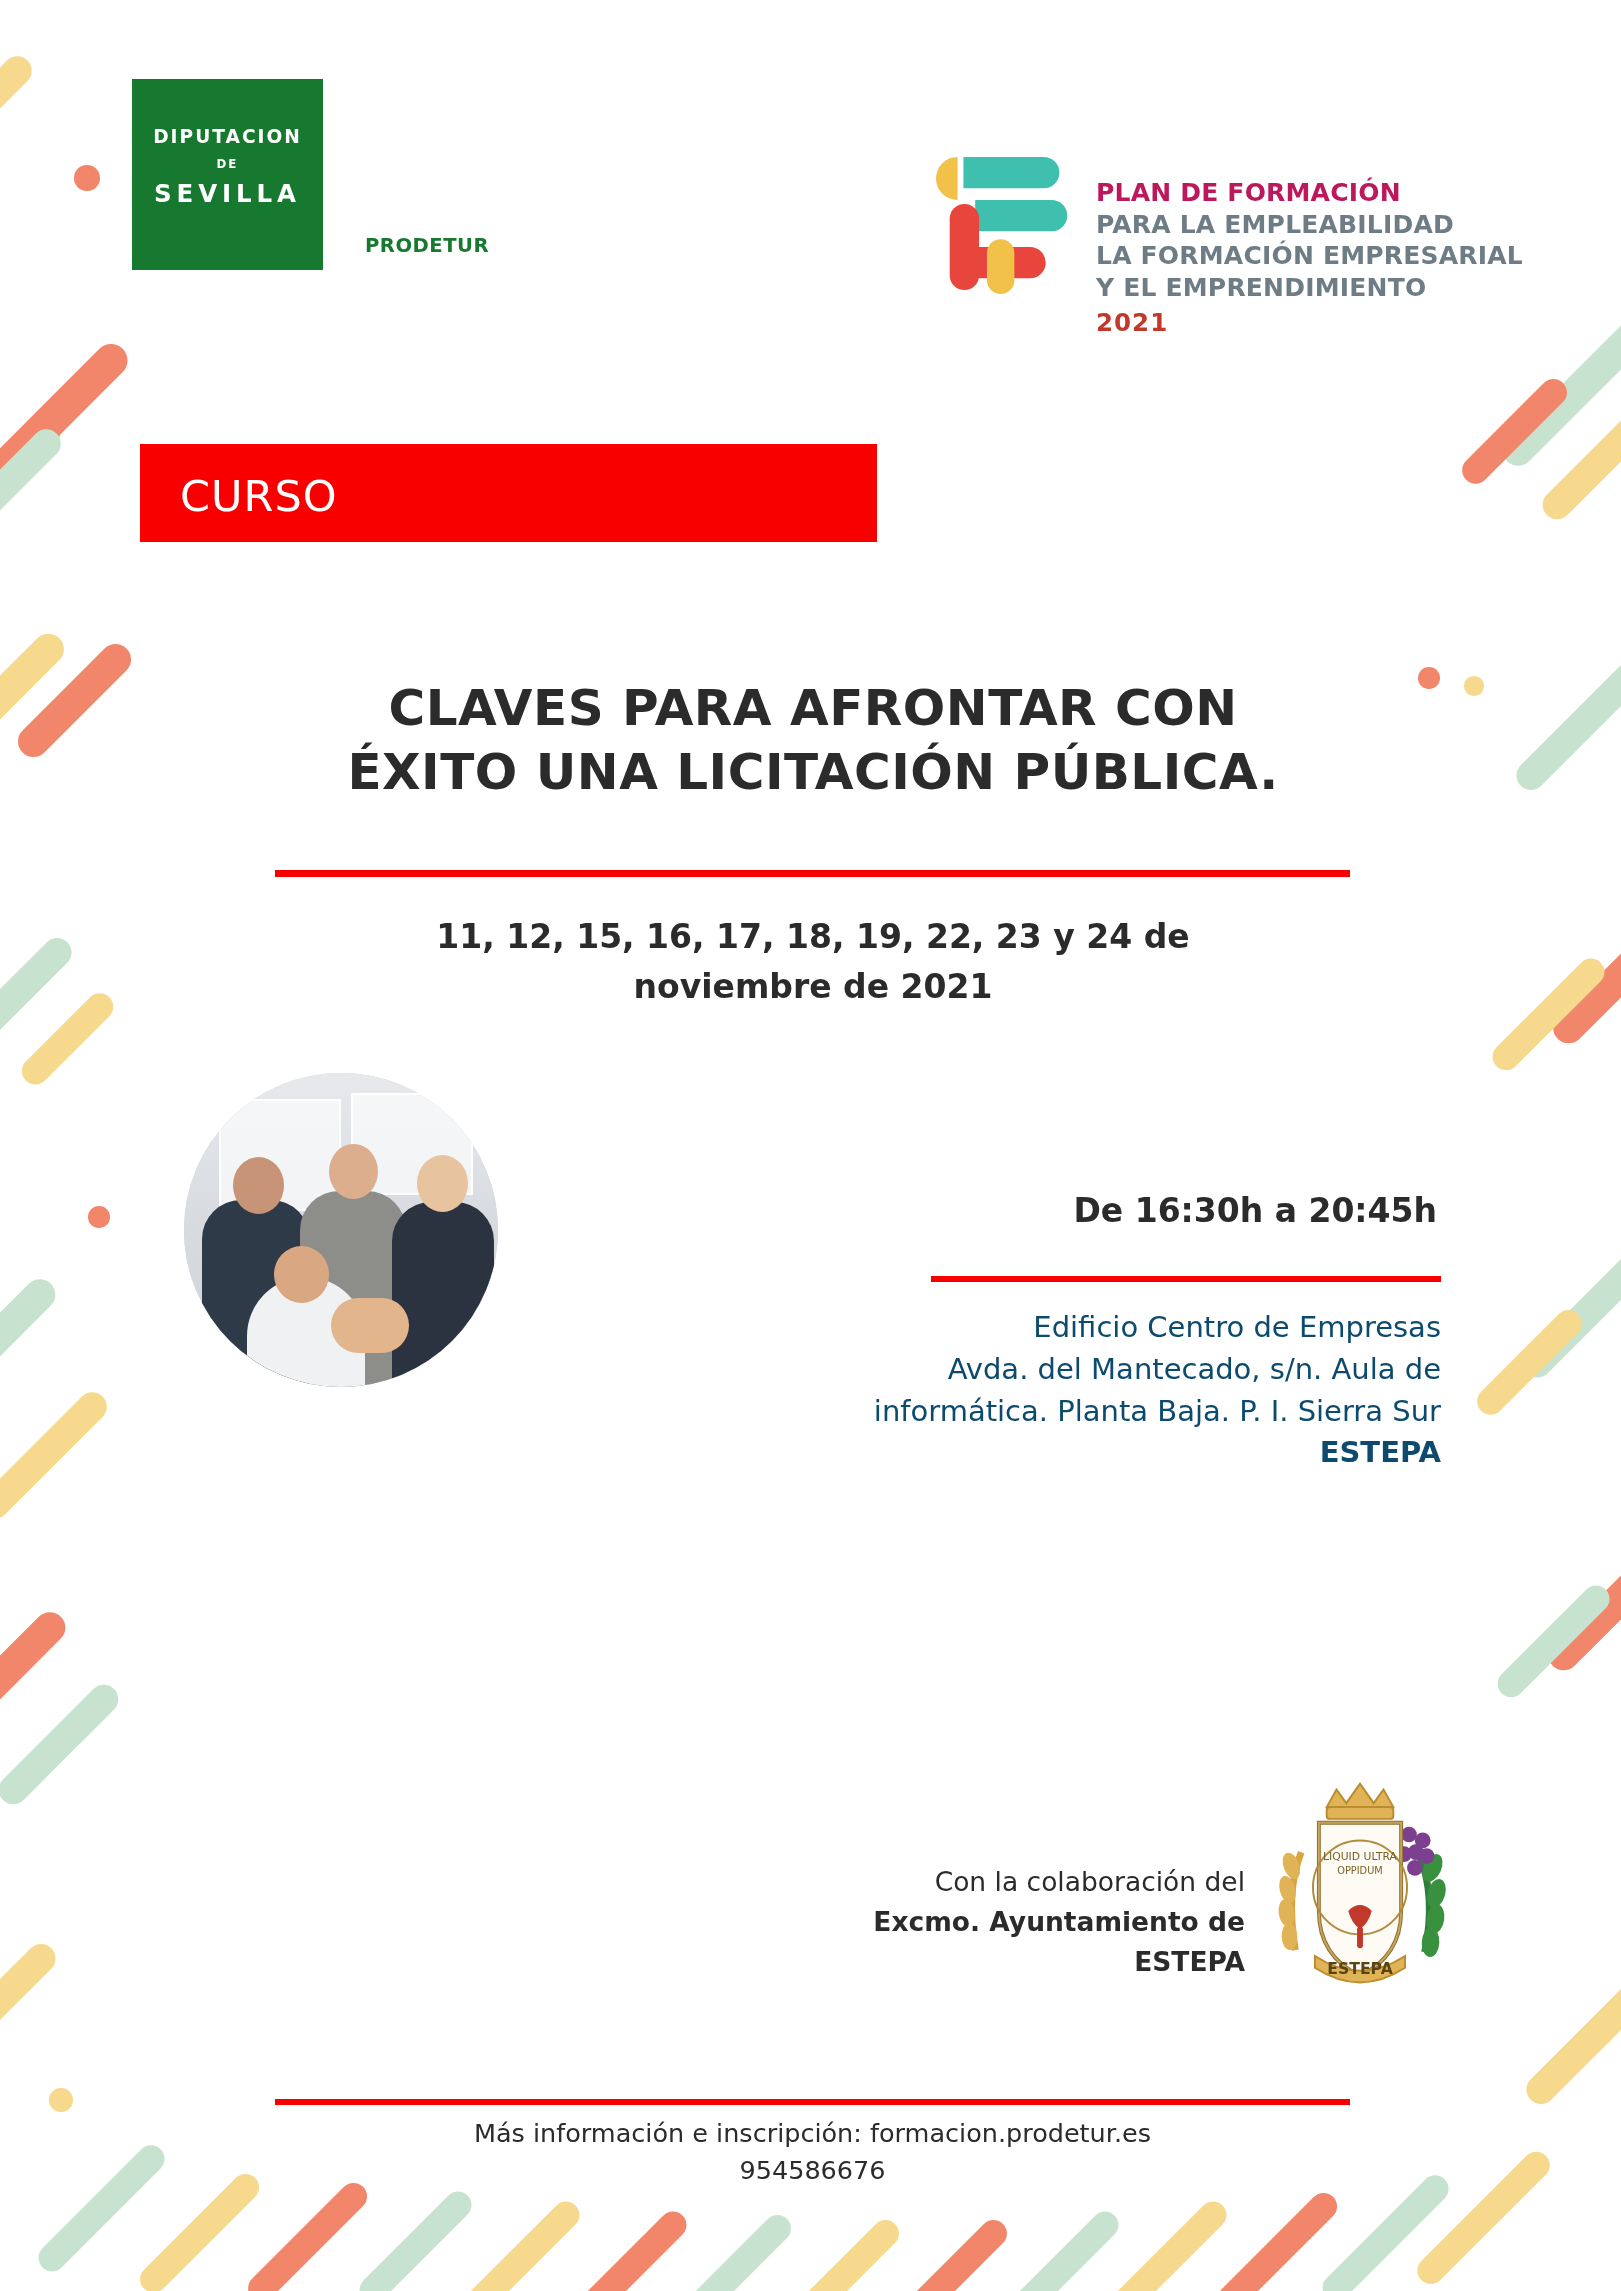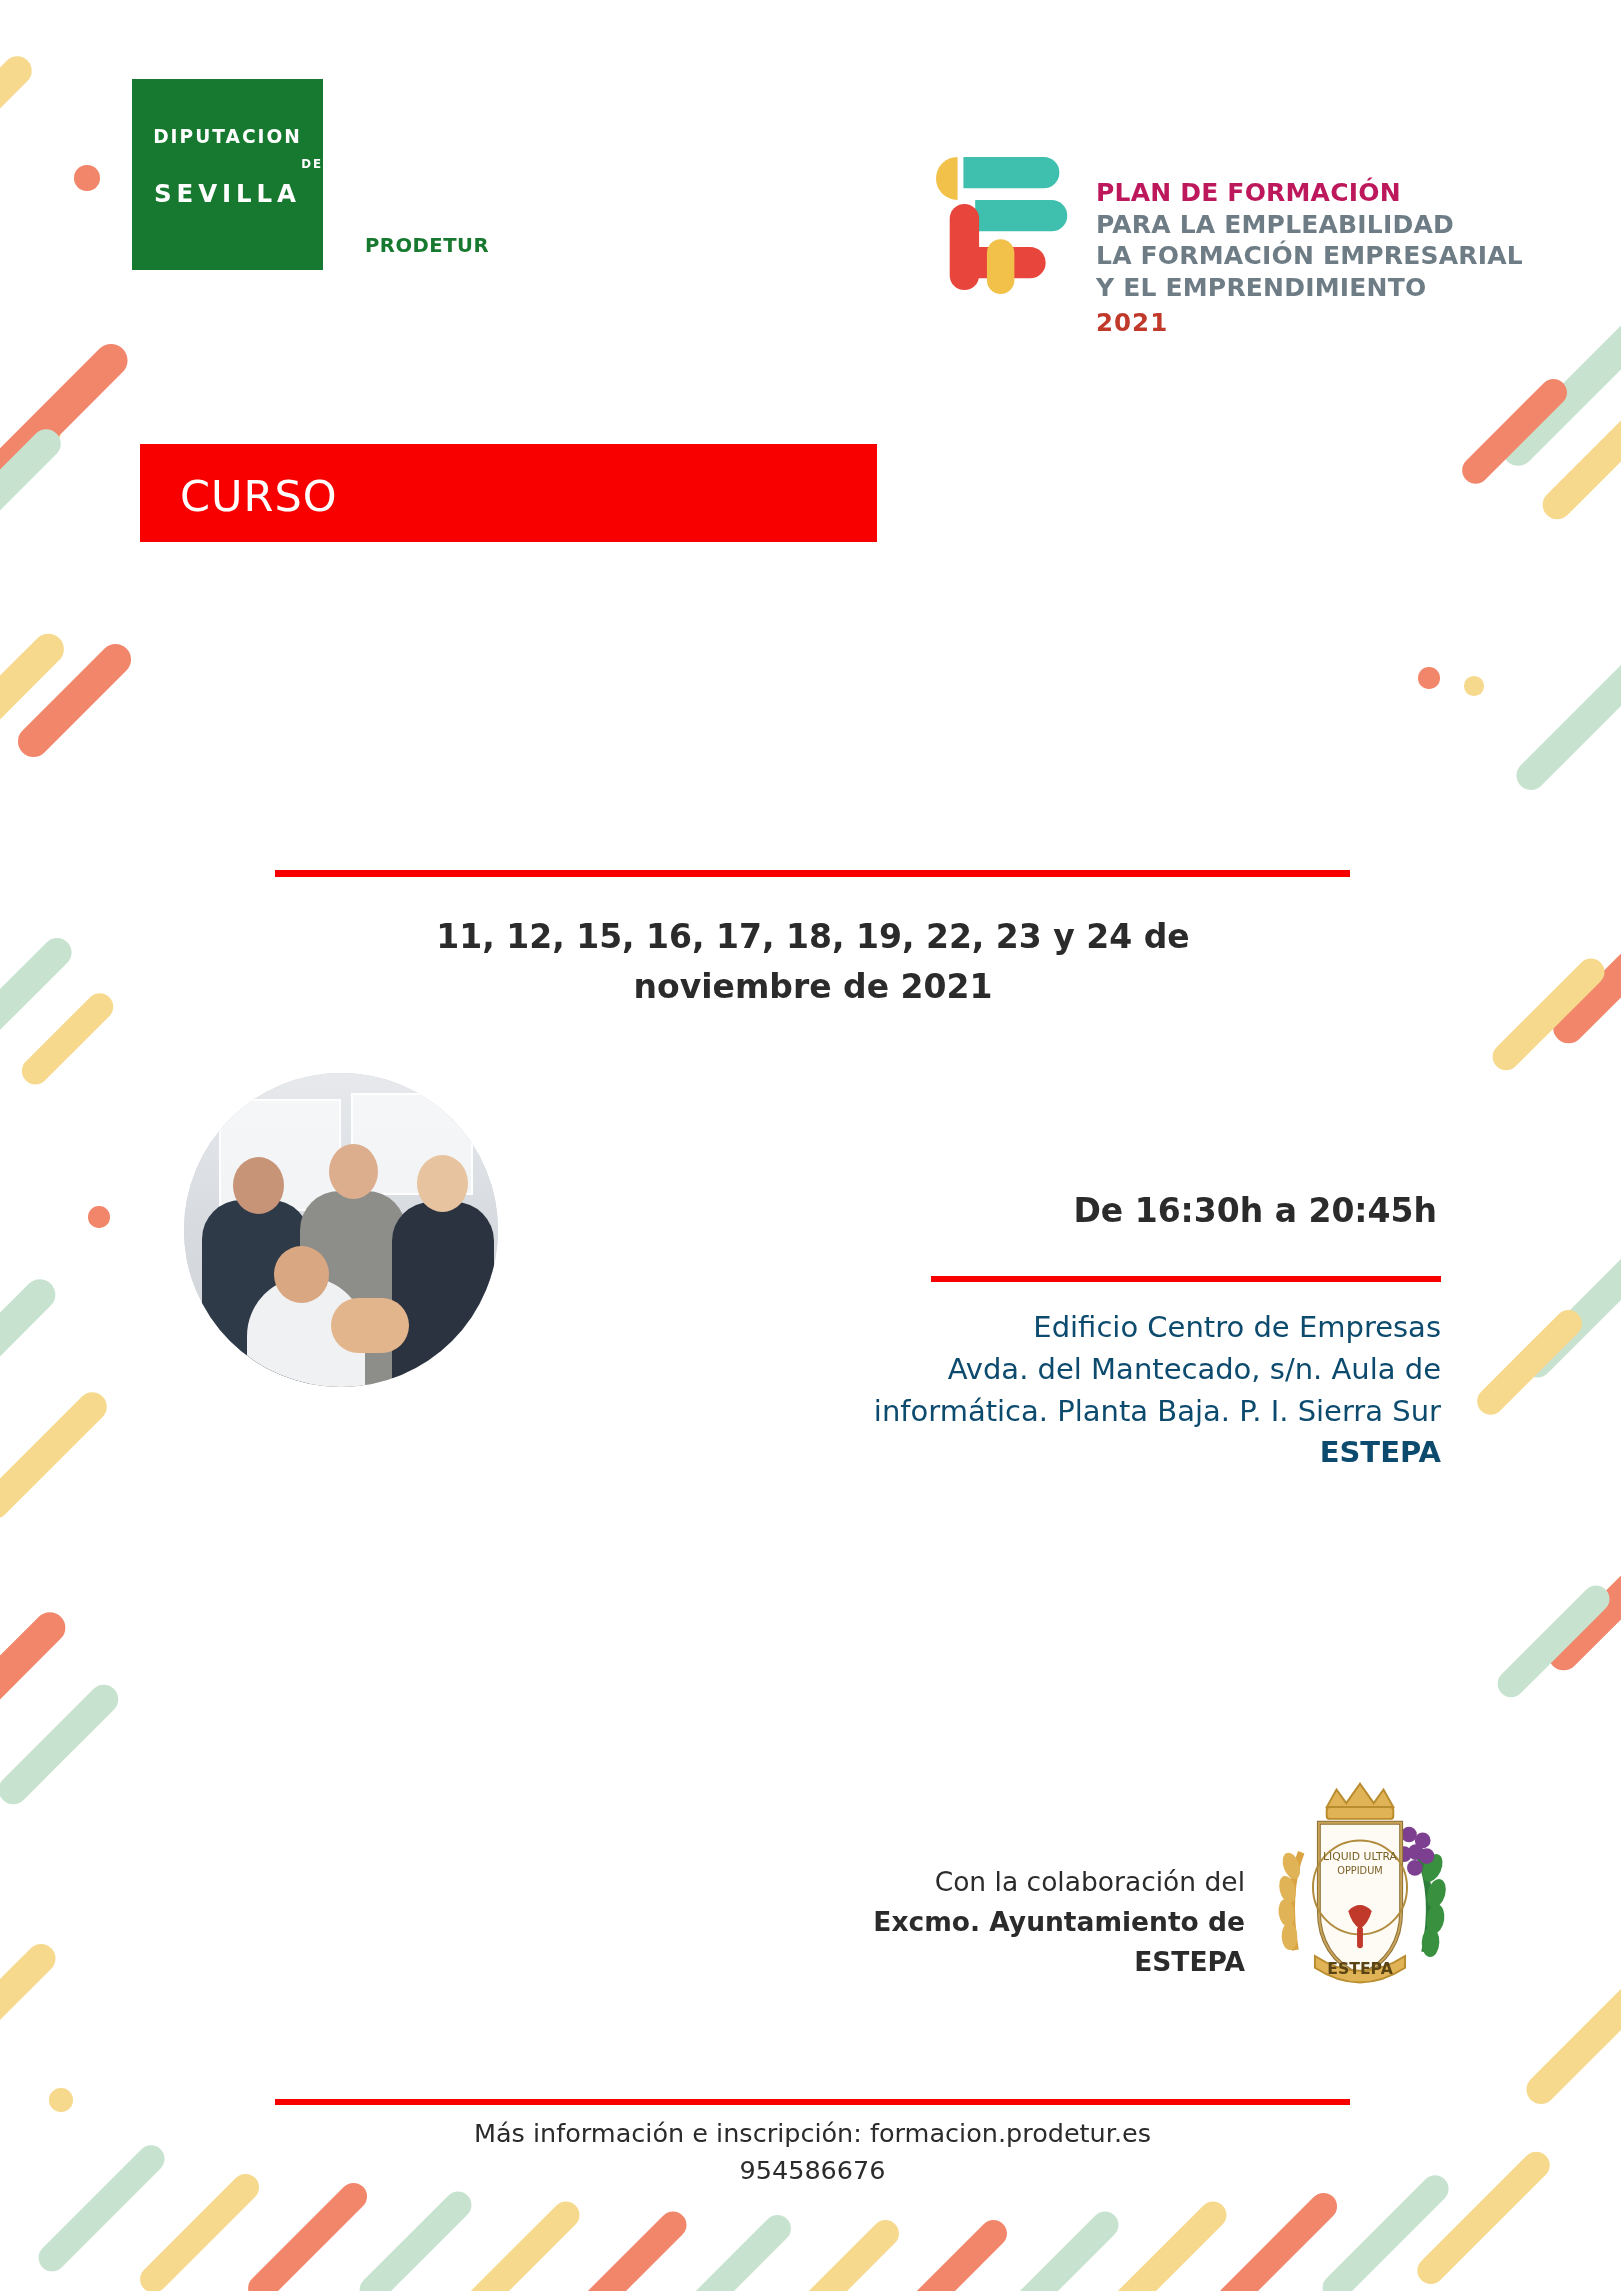--- a/index.html
+++ b/index.html
@@ -55,21 +55,20 @@
   }
   .dipu-logo .l1 {
     font-size: 18.6px;
     letter-spacing: 2px;
     margin-top: 47px;
   }
   .dipu-logo .l2 {
     font-size: 11.8px;
     letter-spacing: 2px;
     margin-top: 9.8px;
-    text-align: right;
   }
   .dipu-logo .l3 {
     font-size: 24.5px;
     letter-spacing: 4.9px;
     margin-top: 8.8px;
   }
   .prodetur {
     position: absolute;
     left: 365px;
     top: 165px;
@@ -345,20 +344,24 @@
       <div>LA FORMACIÓN EMPRESARIAL</div>
       <div>Y EL EMPRENDIMIENTO</div>
       <div class="plan-year">2021</div>
     </div>
   </div>
 
   <div class="curso-badge">
     <span>CURSO</span>
   </div>
 
+  <div class="title">
+    <div>CLAVES PARA AFRONTAR CON</div>
+    <div>ÉXITO UNA LICITACIÓN PÚBLICA.</div>
+  </div>
   <div class="rule-main"></div>
 
   <div class="dates">
     <div>11, 12, 15, 16, 17, 18, 19, 22, 23 y 24 de</div>
     <div>noviembre de 2021</div>
   </div>
 
   <div class="photo">
     <div class="sky"></div>
     <div class="win" style="left:35px;top:25.5px;width:118px;height:108px;"></div>

